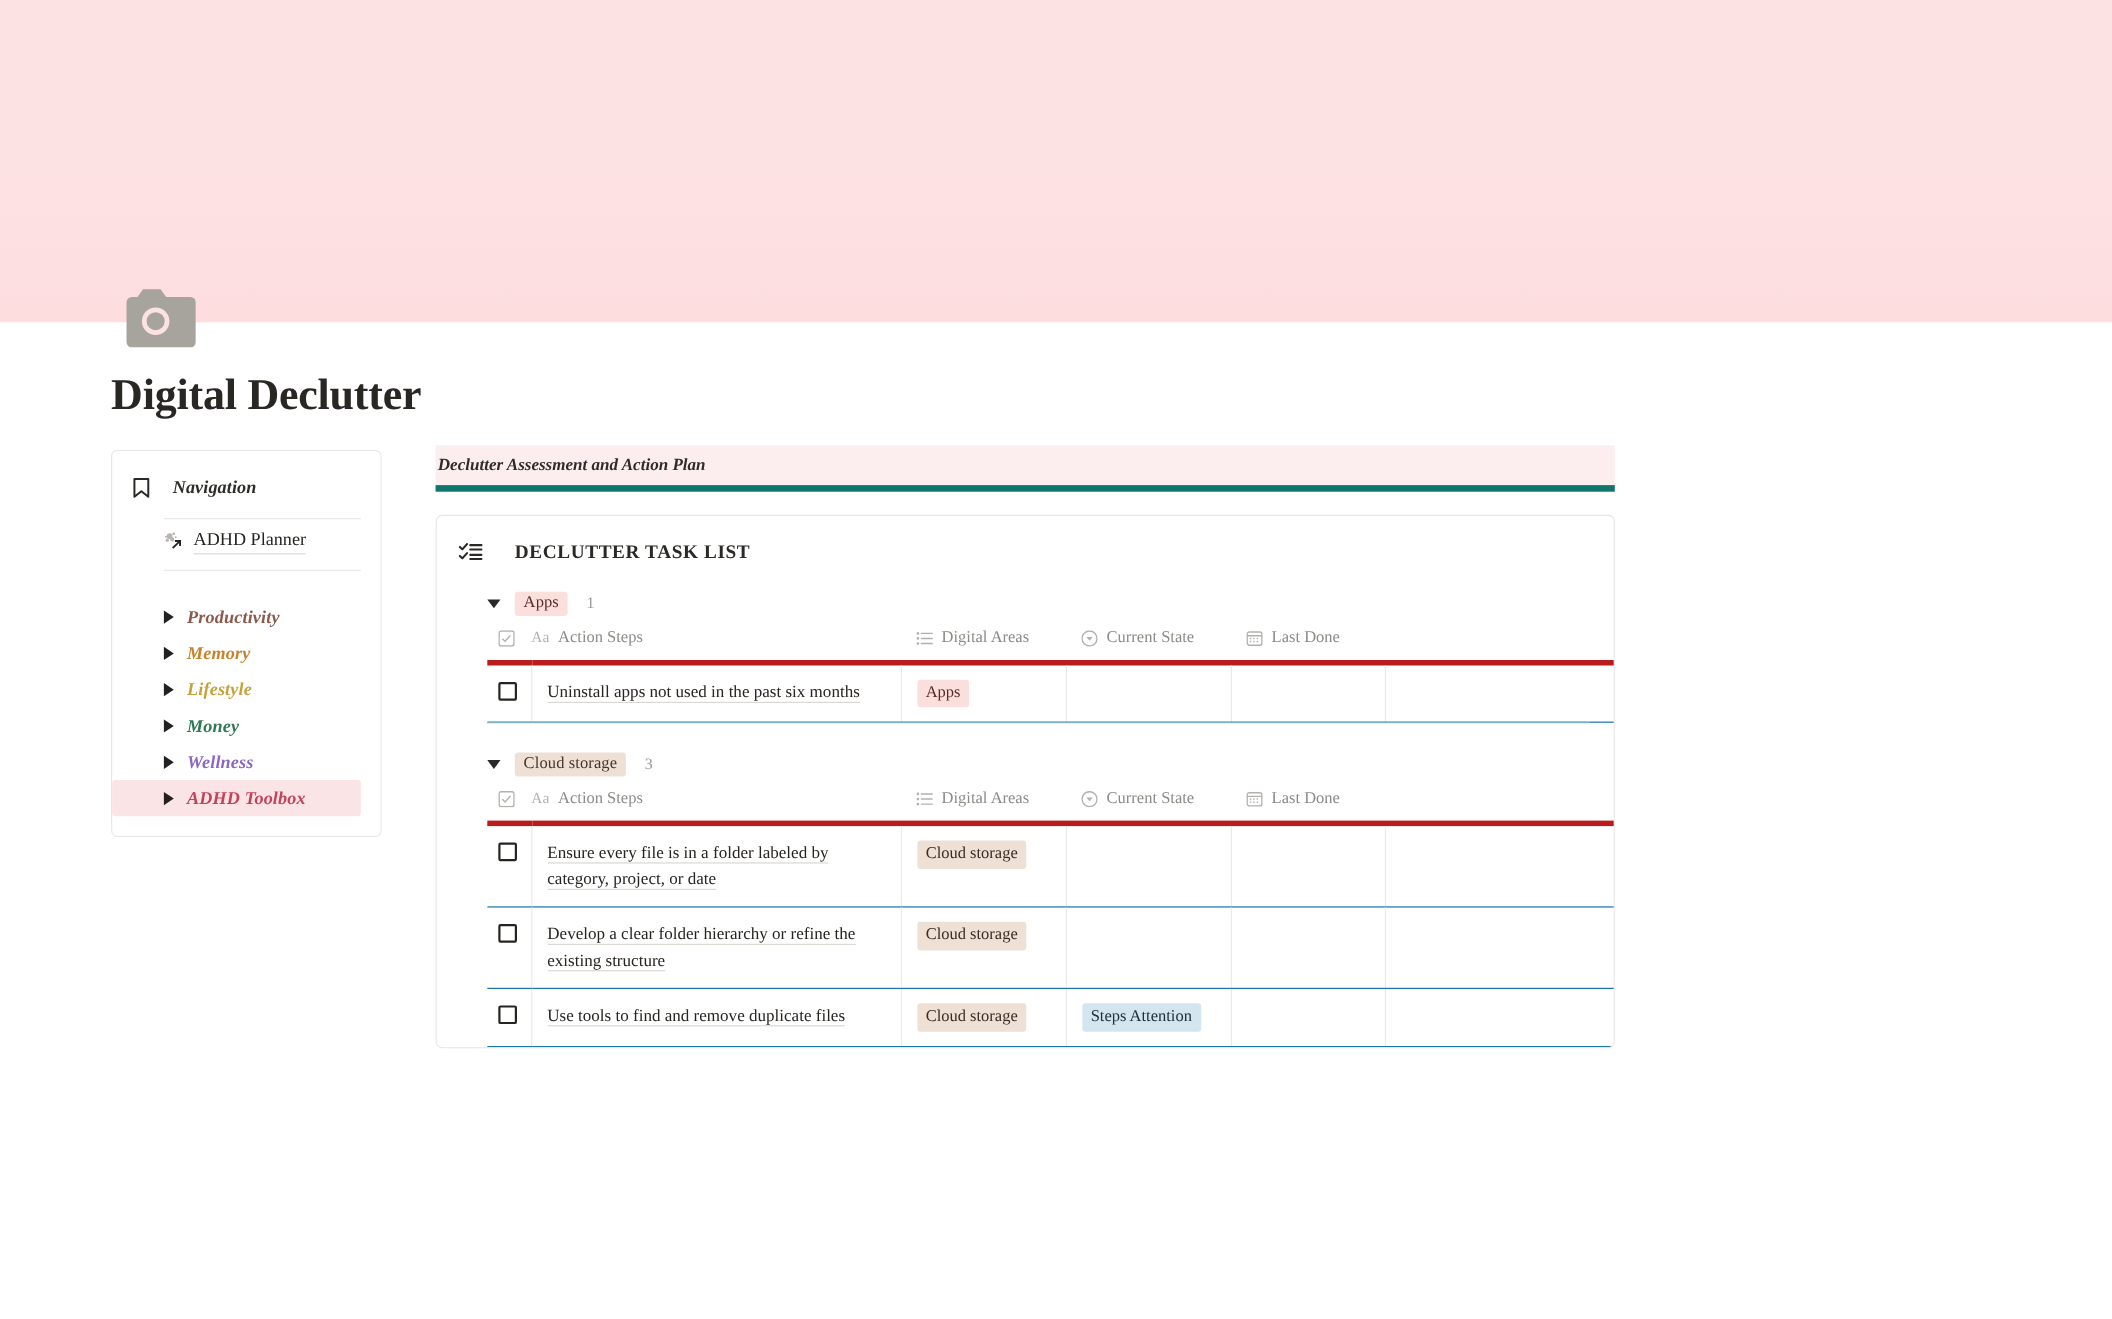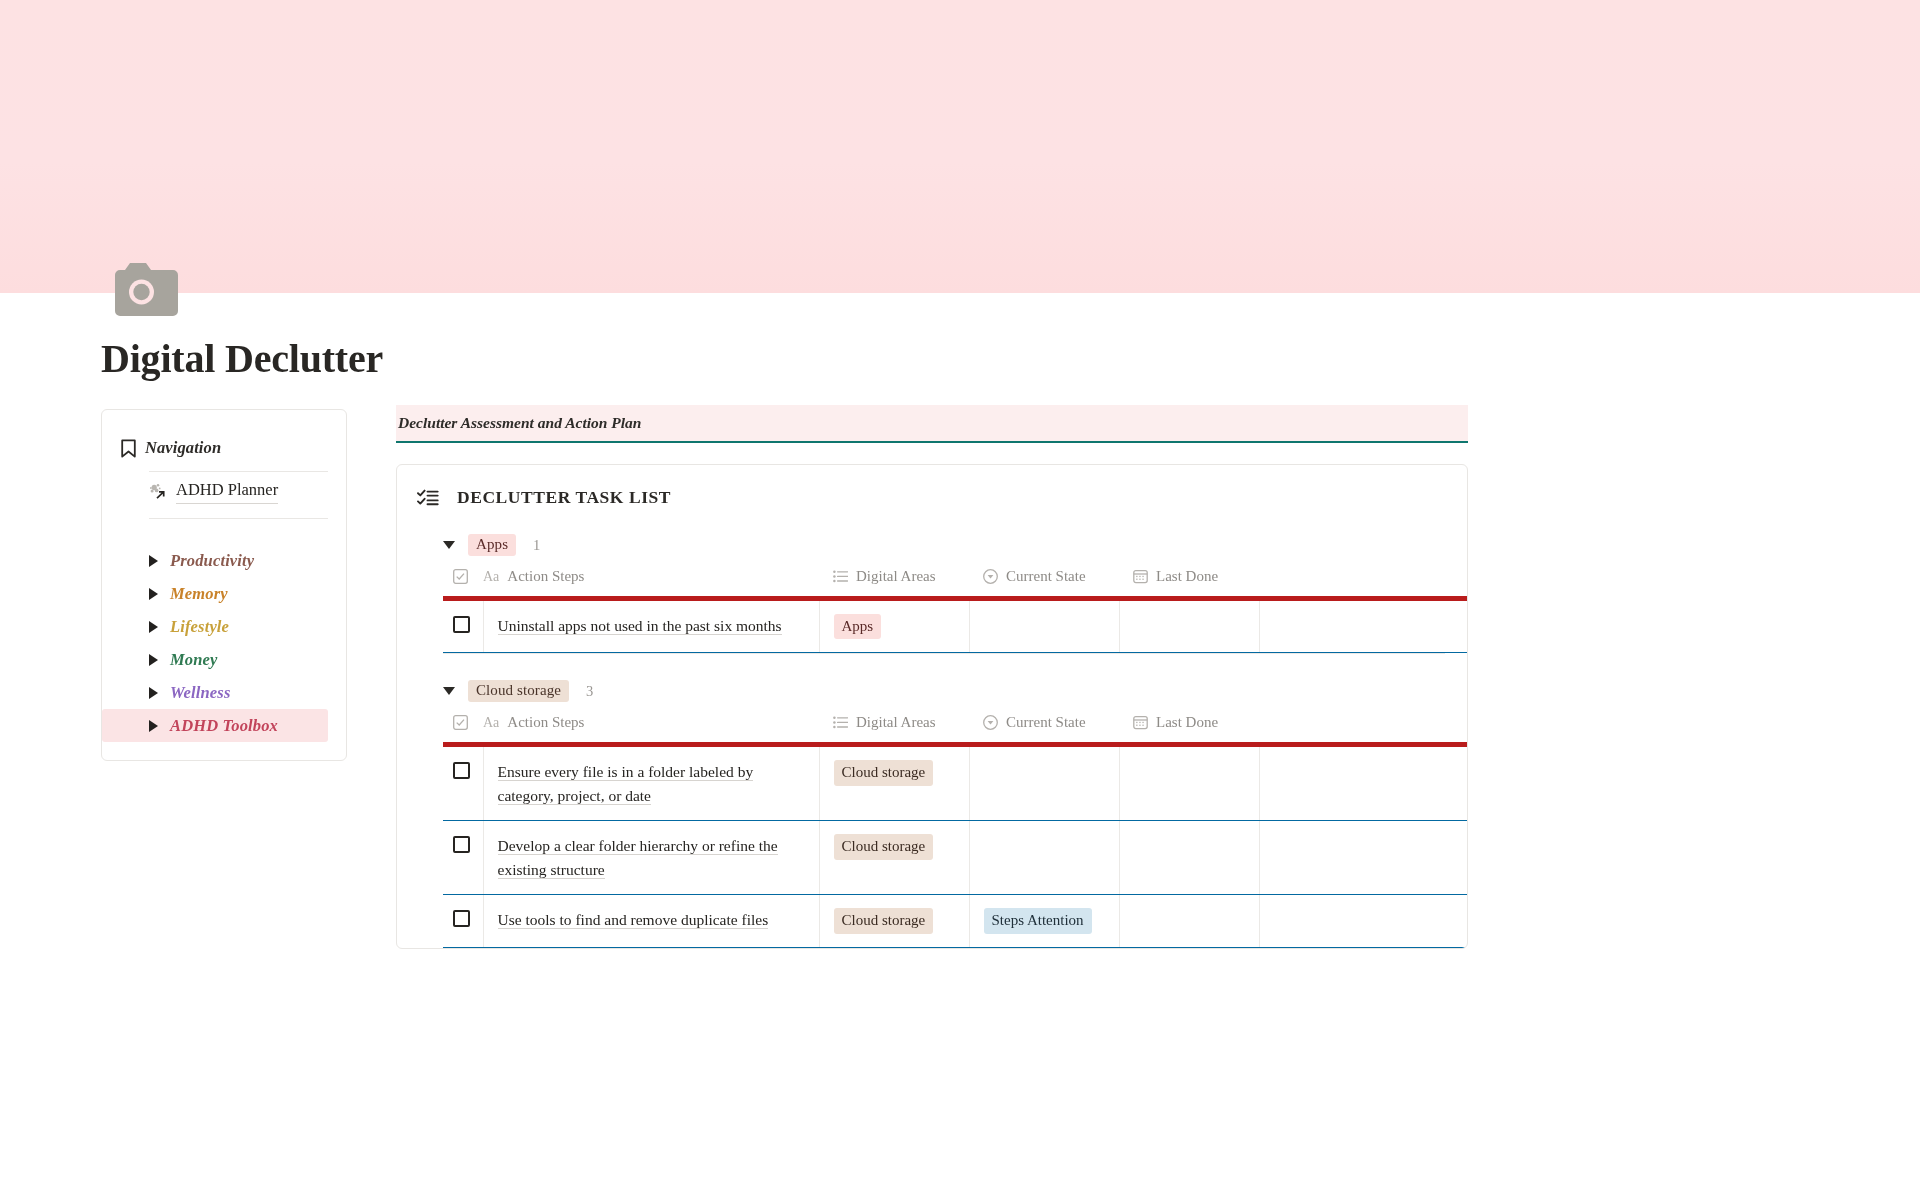--- a/index.html
+++ b/index.html
@@ -49,22 +49,22 @@
     top: 409px;
     width: 246px;
     background: #ffffff;
     border: 1px solid #e8e6e3;
     border-radius: 6px;
     padding: 18px 0 18px 0;
   }
 
   .nav-head {
     display: flex;
-    align-items: flex-end;
-    gap: 8px;
+    align-items: center;
+    gap: 20px;
     padding: 0 20px 0 18px;
     height: 30px;
   }
 
   .bookmark-icon { width: 17px; height: 19px; flex: 0 0 auto; }
 
   .nav-head-label {
     font-size: 16.5px;
     font-style: italic;
     font-weight: 700;
@@ -133,42 +133,42 @@
     font-weight: 700;
     letter-spacing: 0.15px;
   }
 
   
   .main { position: absolute; left: 396px; top: 405px; width: 1072px; }
 
   .callout {
     background: #fceeee;
     padding: 9px 0 9px 0;
-    border-bottom: 2px solid #0f766e;
+    border-bottom: 6px solid #0f766e;
   }
   .callout-text {
     font-size: 15.5px;
     font-style: italic;
     font-weight: 700;
     color: #2e2c29;
     padding-left: 2px;
   }
 
   .db-card {
     margin-top: 21px;
     border: 1px solid #e8e6e3;
     border-radius: 6px;
     background: #fff;
     overflow: hidden;
   }
 
   .db-head {
     display: flex;
     align-items: center;
-    gap: 18px;
+    gap: 29px;
     padding: 22px 0 0 20px;
   }
 
   .db-title {
     font-size: 17.5px;
     font-weight: 700;
     letter-spacing: 0.55px;
     color: #2b2926;
   }
 

